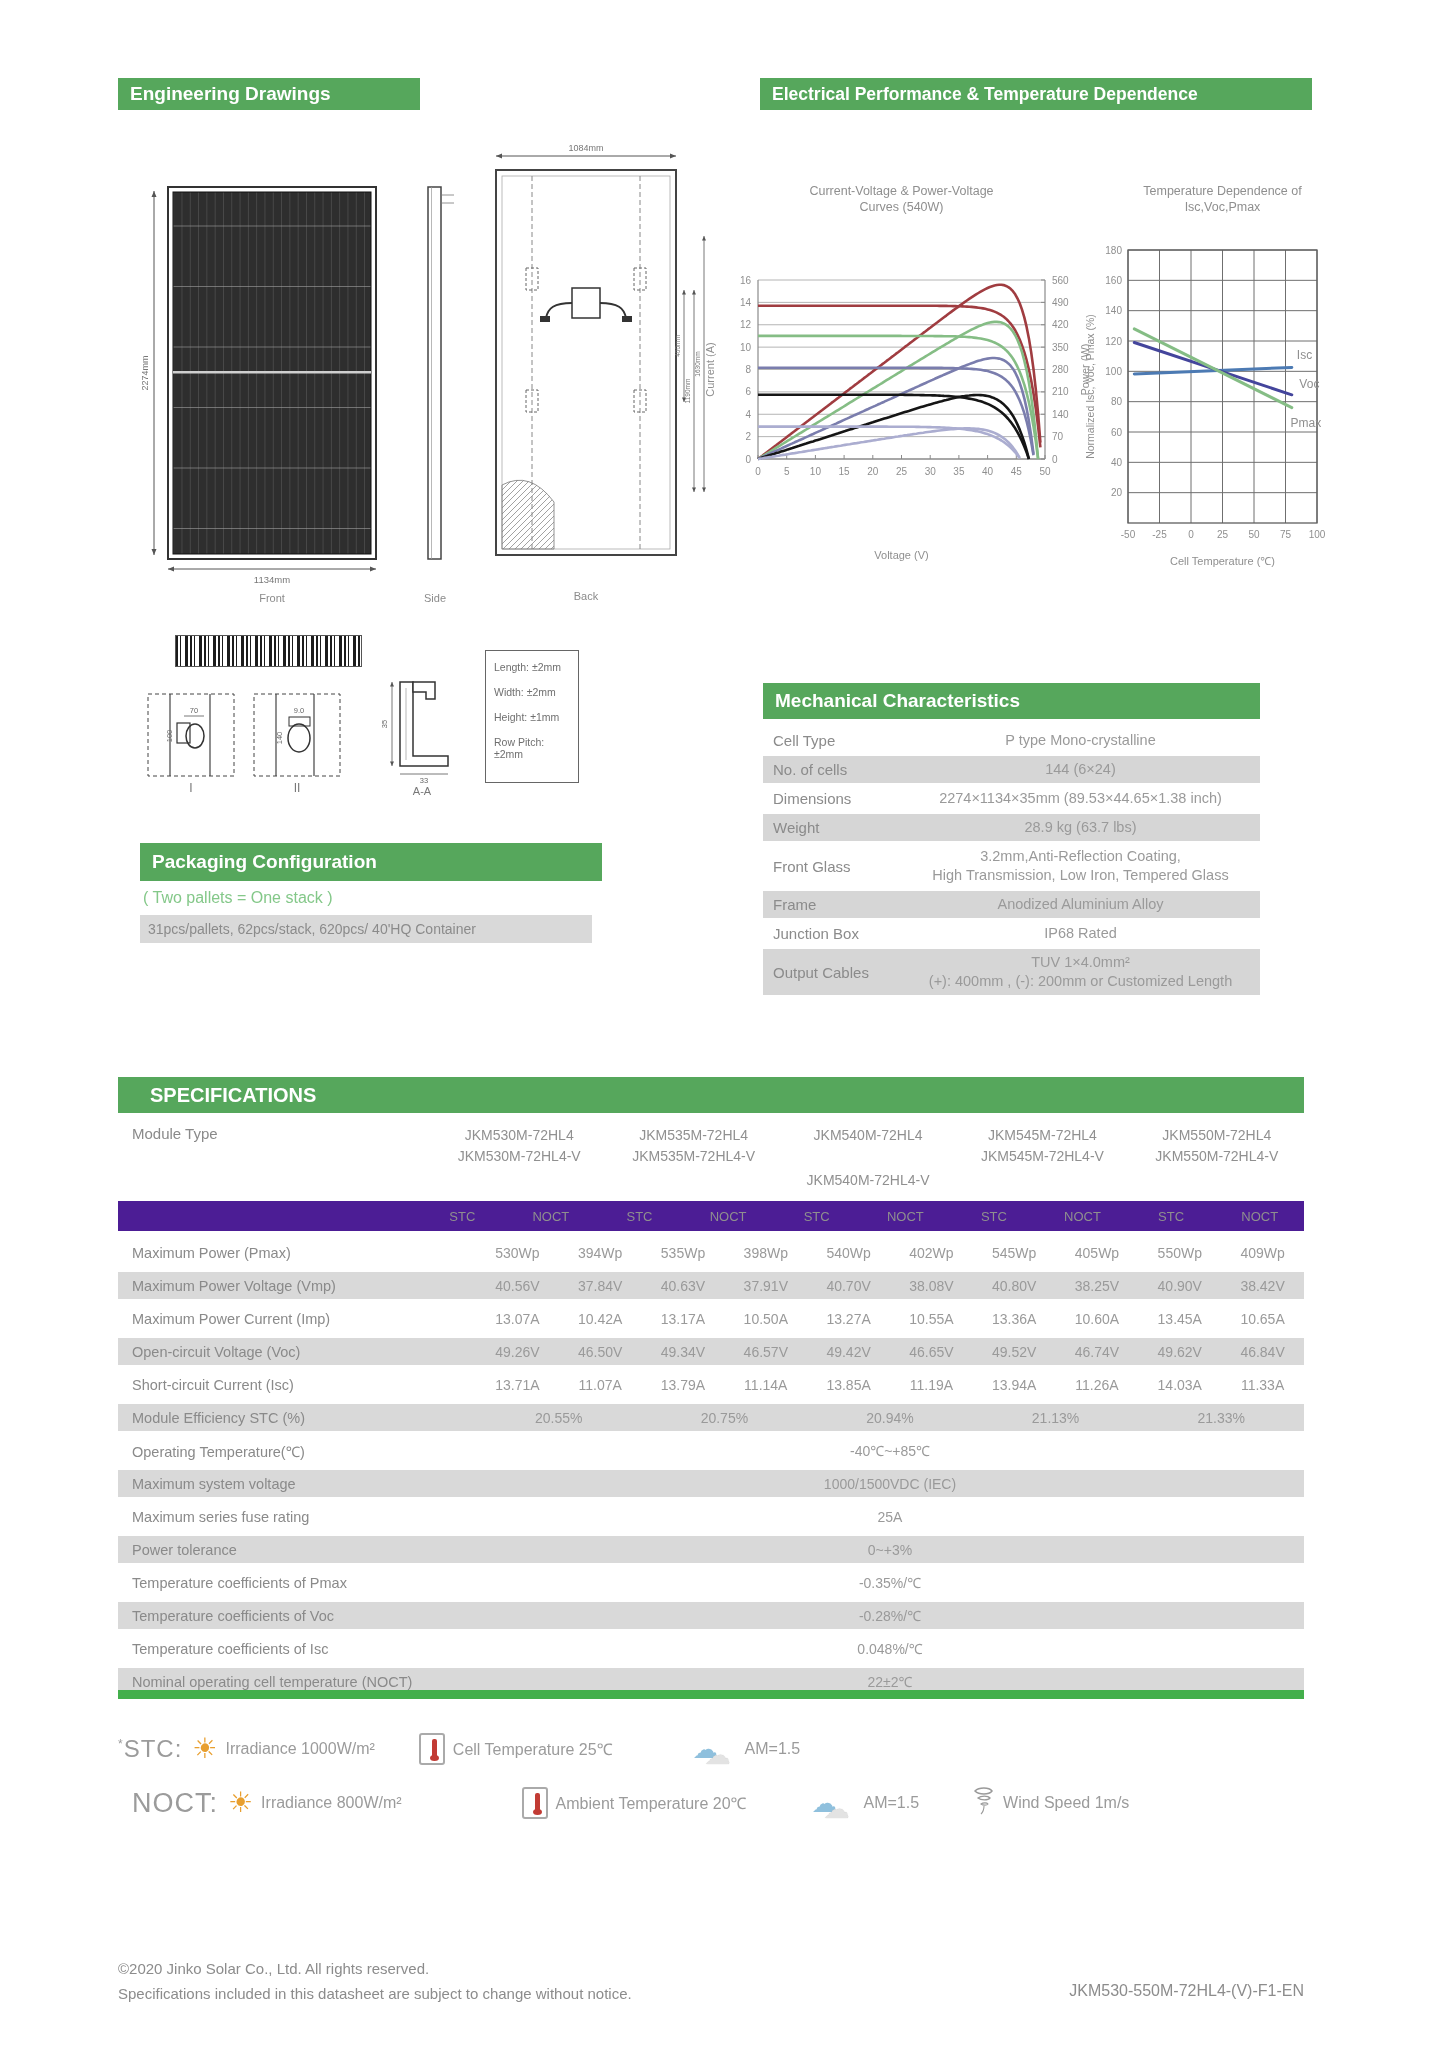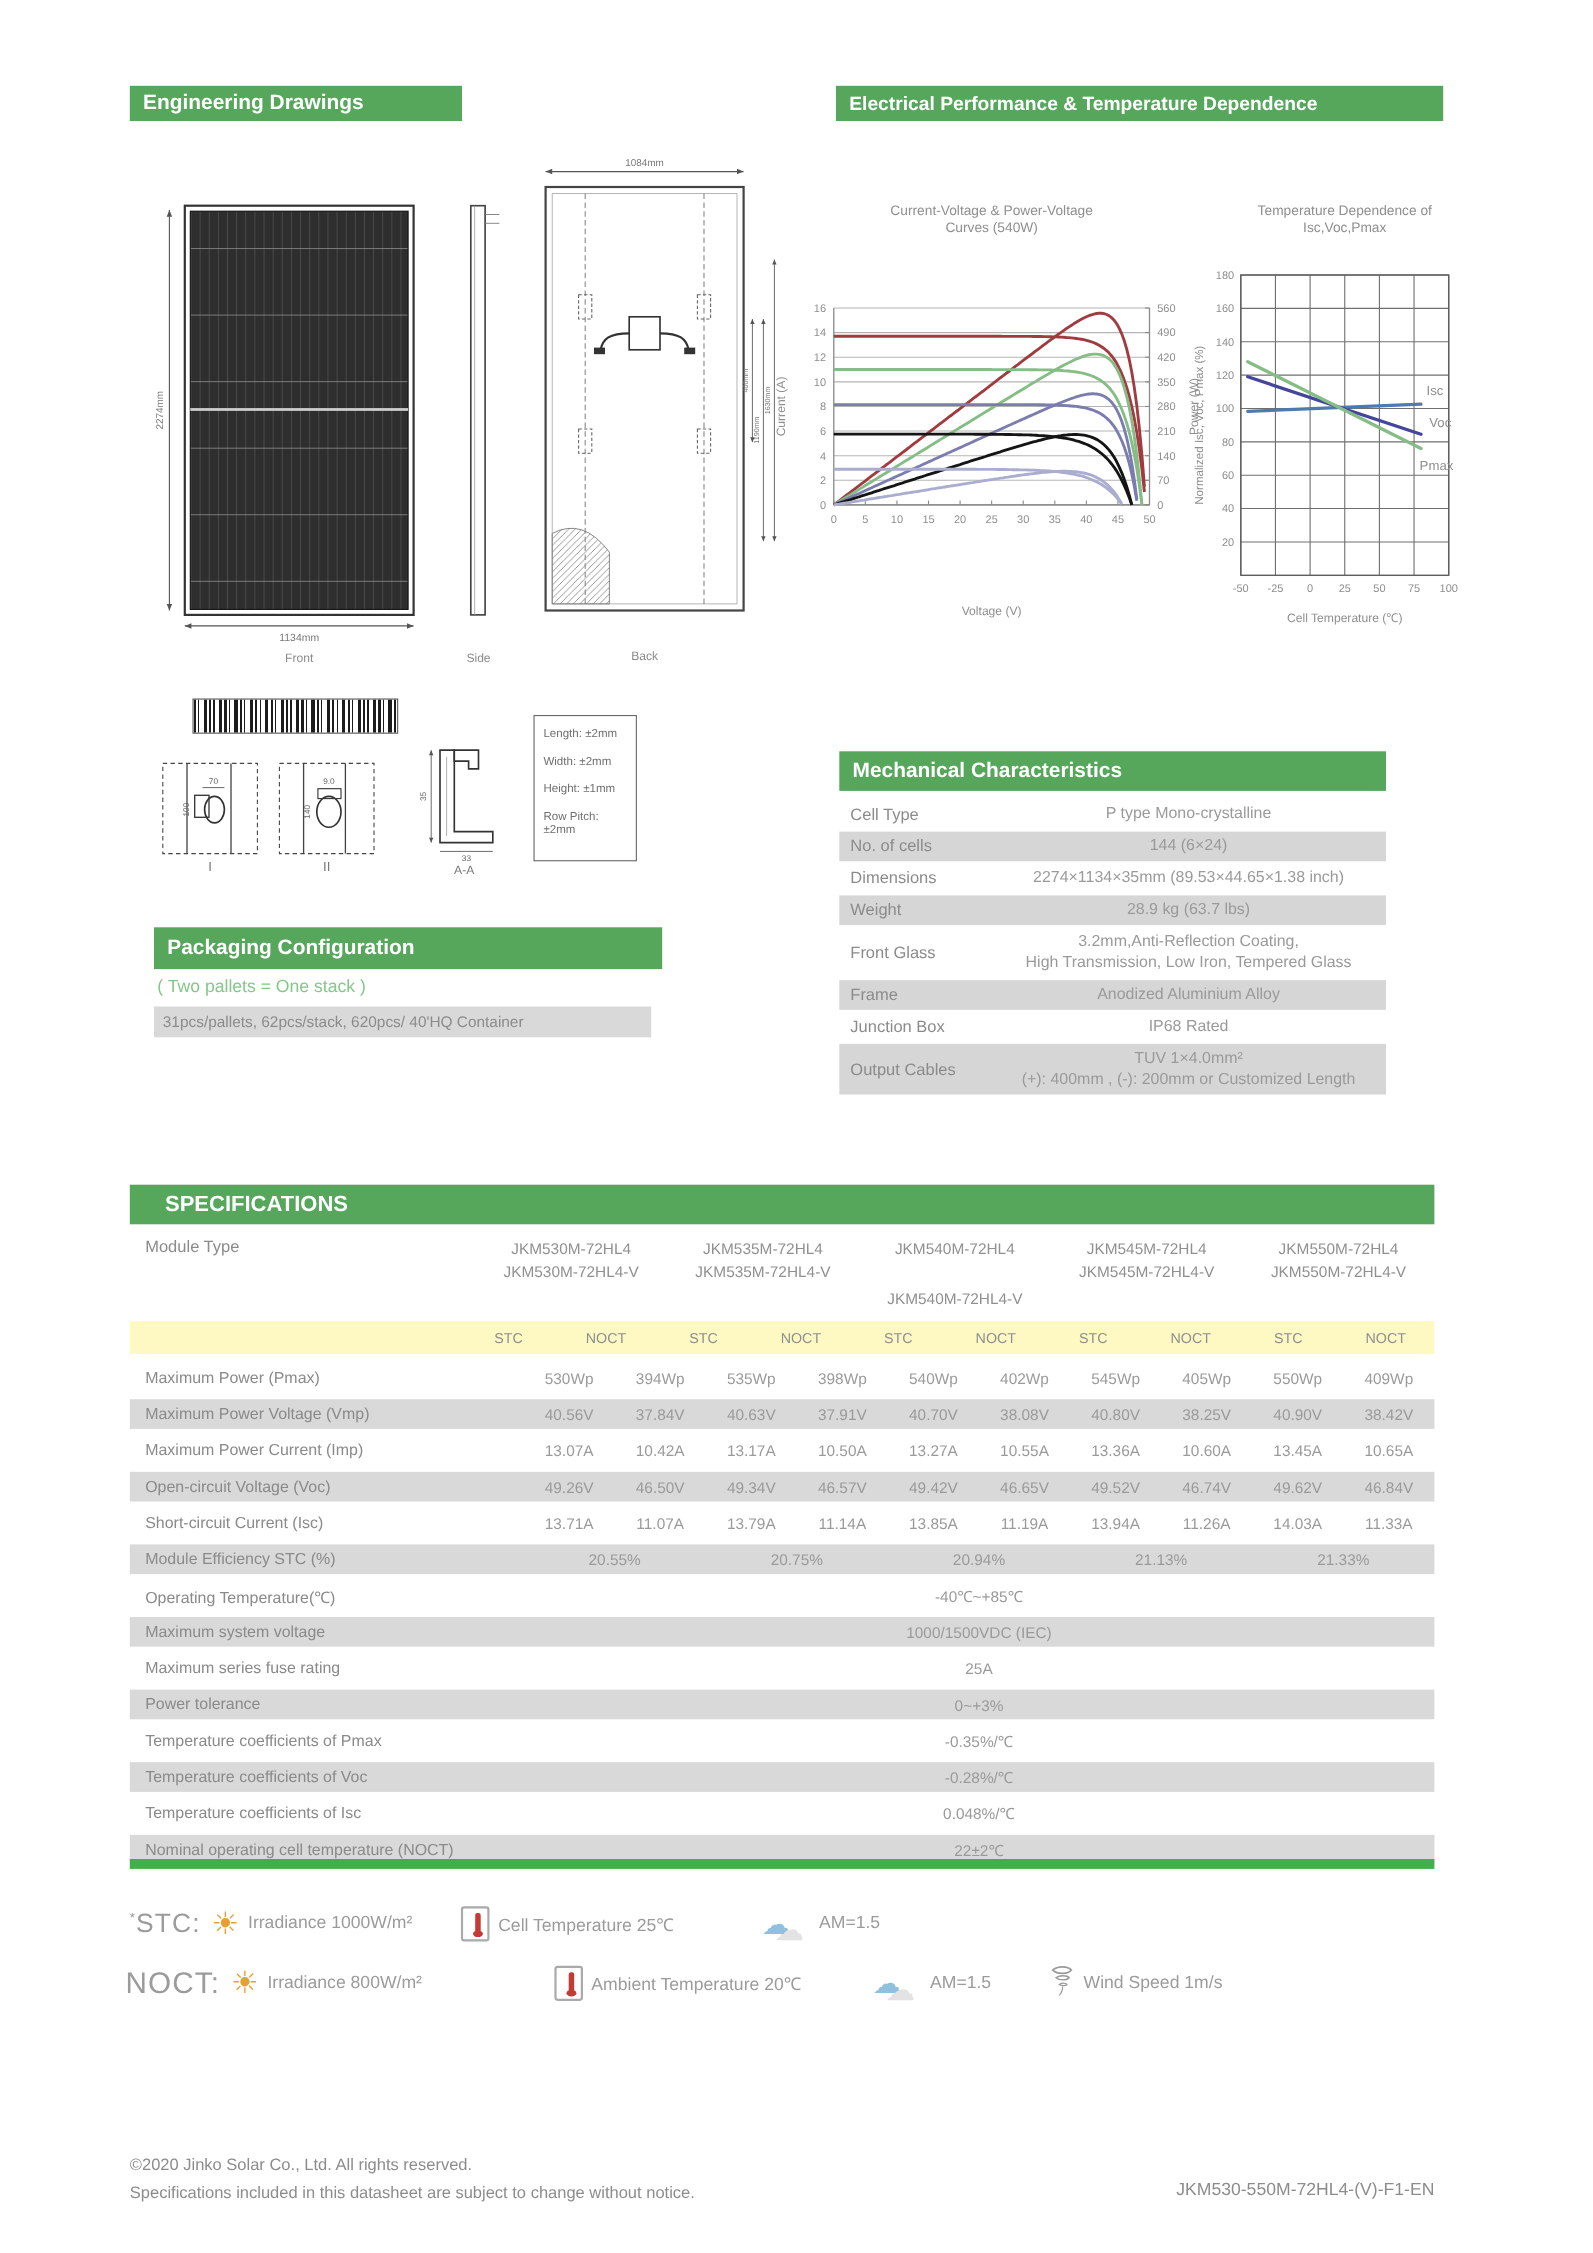--- a/index.html
+++ b/index.html
@@ -15,21 +15,21 @@
   .mech-value{flex:1;text-align:center;font-size:14.5px;color:#9a9a9a;line-height:19px;}
   .spec-row{display:flex;align-items:center;margin-bottom:6px;min-height:27px;gap:44px;}
   .spec-row.shade{background:#d9d9d9;}
   .spec-label{width:300px;padding-left:14px;font-size:14.5px;color:#8a8a8a;}
   .spec-cols{flex:1;display:flex;}
   .spec-col{flex:1;display:flex;}
   .spec-half{flex:1;text-align:center;font-size:14px;color:#9a9a9a;}
   .spec-span{flex:1;text-align:center;font-size:14px;color:#9a9a9a;}
   .spec-full{flex:1;text-align:center;font-size:14px;color:#9a9a9a;}
   .modline{font-size:14px;color:#909090;line-height:21px;text-align:center;}
-  .subhdr{display:flex;align-items:center;background:#fef9c3;height:30px;margin-bottom:8px;}
+  .subhdr{display:flex;align-items:center;background:#4c1d95;height:30px;margin-bottom:8px;}
   .subhalf{flex:1;text-align:center;font-size:13px;color:#8f8f8f;}
   
   .legend-row{display:flex;align-items:center;}
   .leg-label{color:#9b9b9b;letter-spacing:1px;}
   .leg-text{font-size:16px;color:#9b9b9b;margin-left:8px;}
   .sun{color:#e89f2f;font-size:28px;line-height:28px;}
   .thermo{width:22px;height:28px;border:2px solid #aaa;border-radius:3px;position:relative;background:#fff;}
   .thermo .bar{position:absolute;left:11px;top:4px;width:5px;height:19px;background:#c23b34;border-radius:2px;}
   .thermo .tip{position:absolute;left:9px;top:20px;width:9px;height:6px;background:#c23b34;border-radius:50%;}
   .cloud{position:relative;width:44px;height:30px;}
@@ -601,21 +601,21 @@
         <span class="bar"></span>
         <span class="tip"></span>
       </span>
       <span class="leg-text" style="margin-right: 70px;">Cell Temperature 25℃</span>
       <span class="cloud" style="margin-left: 10px; display: inline-block;">
         <span class="c1">☁</span>
         <span class="c2">☁</span>
       </span>
       <span class="leg-text" style="margin-right: 0px;">AM=1.5</span>
     </div>
-  <div class="abs legend-row" style="left:114px;top:1778px;height:50px;" id="legend-row-1">
+  <div class="abs legend-row" style="left:132px;top:1778px;height:50px;" id="legend-row-1">
       <div class="leg-label" style="font-size: 27px;"><span>NOCT:</span></div>
       <span class="sun" style="margin-left: 10px;">☀</span>
       <span class="leg-text" style="margin-right: 110px;">Irradiance 800W/m²</span>
       <span class="thermo" style="margin-left: 10px; display: inline-block;">
         <span class="bar"></span>
         <span class="tip"></span>
       </span>
       <span class="leg-text" style="margin-right: 55px;">Ambient Temperature 20℃</span>
       <span class="cloud" style="margin-left: 10px; display: inline-block;">
         <span class="c1">☁</span>

